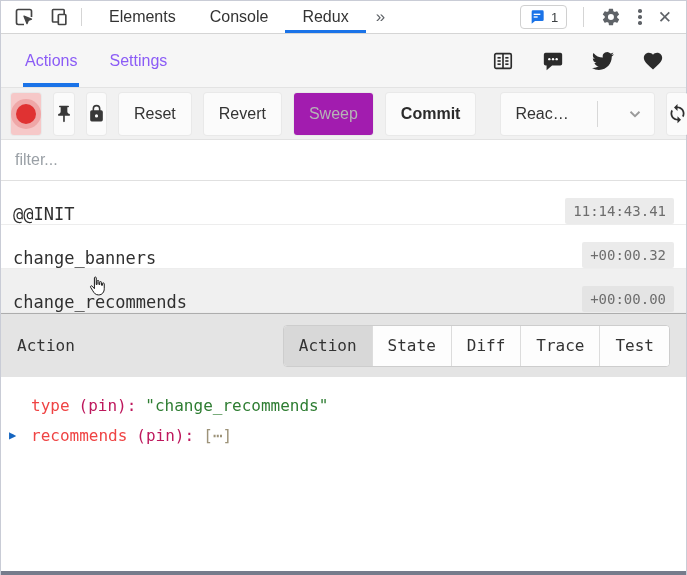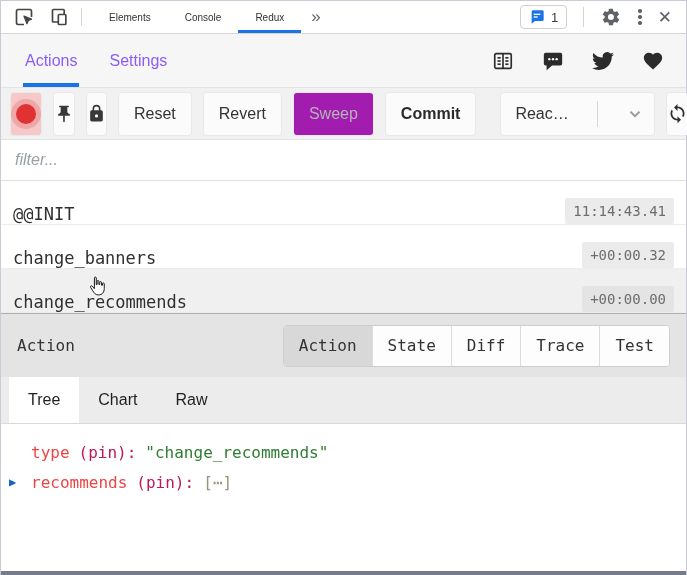--- a/index.html
+++ b/index.html
@@ -8,21 +8,21 @@
   .screen { width:687px; height:575px; display:flex; flex-direction:column; background:#fff;
             border-left:1px solid #c9ccd6; border-right:1px solid #c9ccd6; }
 
   
   .devtools-bar { height:34px; flex:0 0 34px; display:flex; align-items:stretch;
                   background:#fff; border-bottom:1px solid #d5d5d5; border-top:1px solid #c9ccd6; }
   .dt-left { display:flex; align-items:center; padding-left:12px; gap:14px; }
   .dt-iconbtn { width:22px; height:22px; display:flex; align-items:center; justify-content:center; cursor:pointer; }
   .dt-divider { width:1px; background:#d5d5d5; margin:7px 10px; }
   .dt-tabs { display:flex; align-items:stretch; }
-  .dt-tab { display:flex; align-items:center; padding:0 17px; font-size:10px; color:#333; cursor:pointer; }
+  .dt-tab { display:flex; align-items:center; padding:0 17px; font-size:16px; color:#333; cursor:pointer; }
   .dt-tab.active { border-bottom:3px solid #1a73e8; padding-top:3px; }
   .dt-more { display:flex; align-items:center; font-size:17px; color:#5f6368; padding:0 10px; cursor:pointer; }
   .dt-right { margin-left:auto; display:flex; align-items:center; gap:16px; padding-right:14px; }
   .issues-chip { display:flex; align-items:center; gap:6px; border:1px solid #d0d0d0; border-radius:4px;
                  padding:3px 8px; cursor:pointer; }
   .issues-count { font-size:13px; color:#3c4043; }
   .kebab { display:flex; flex-direction:column; gap:2.5px; align-items:center; cursor:pointer; }
   .kebab i { width:3.5px; height:3.5px; border-radius:50%; background:#5f6368; }
   .close-x { font-size:17px; color:#5f6368; cursor:pointer; line-height:1; }
 
@@ -47,21 +47,21 @@
   .rec-inner { width:20px; height:20px; border-radius:50%; background:#e03232; }
   .chip.disabled { color:#b5b5b5; background:#a21caf; cursor:default; }
   .chip.commit { font-weight:700; color:#2b2b2b; }
   .toolbar .spacer { flex:1; }
   .chip.dropdown { padding:0 10px 0 14px; gap:28px; }
   .dd-divider { width:1px; height:26px; background:#d8d8d8; }
 
   
   .filter-row { height:41px; flex:0 0 41px; background:#fff; border-bottom:1px solid #e0e0e0; }
   .filter-row input { width:100%; height:100%; border:none; outline:none; padding:0 14px;
-                      font-family:"Liberation Sans",sans-serif; font-size:16px; color:#333; background:transparent;font-style:italic; }
+                      font-family:"Liberation Sans",sans-serif; font-size:16px; color:#333; background:transparent; }
   .filter-row input::placeholder { color:#9aa0a6; }
 
   
   .action-row { height:44px; flex:0 0 44px; display:flex; align-items:flex-end; justify-content:space-between;
                 padding:0 12px; background:#fff; border-bottom:1px solid #ededed; cursor:pointer; position:relative; }
   .action-row.selected { background:#f0f0f0; }
   .action-name { font-family:"DejaVu Sans Mono",monospace; font-size:17px; color:#2f2f2f; }
   .time-badge { font-family:"DejaVu Sans Mono",monospace; font-size:14px; color:#6d6d6d; background:#ebebeb;
                 padding:5px 8px; border-radius:2px; }
   .action-row.selected .time-badge { background:#e4e4e4; }
@@ -257,25 +257,20 @@
     <span class="spacer"></span>
     <div class="btn-group">
       <div class="group-btn active">Action</div>
       <div class="group-btn">State</div>
       <div class="group-btn">Diff</div>
       <div class="group-btn">Trace</div>
       <div class="group-btn">Test</div>
     </div>
   </div>
 
-  <div class="subtabs">
-    <div class="subtab active">Tree</div>
-    <div class="subtab">Chart</div>
-    <div class="subtab">Raw</div>
-  </div>
 
   <div class="tree">
     <div class="tree-row">
       <span class="expander"></span>
       <span class="t-key">type</span>
       <span class="t-pin">(pin):</span>
       <span class="t-val string">"change_recommends"</span>
     </div>
     <div class="tree-row">
       <span class="expander">▶</span>

